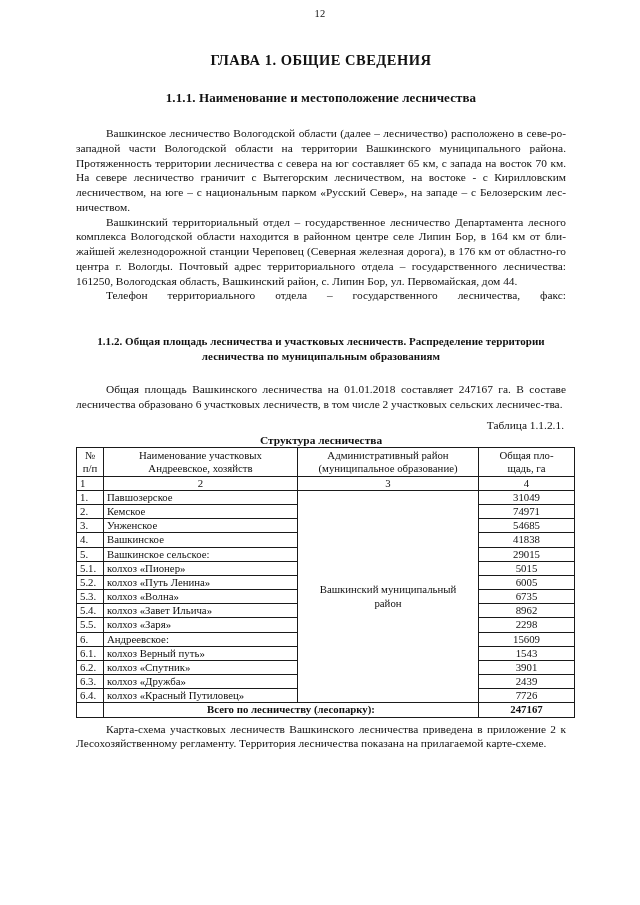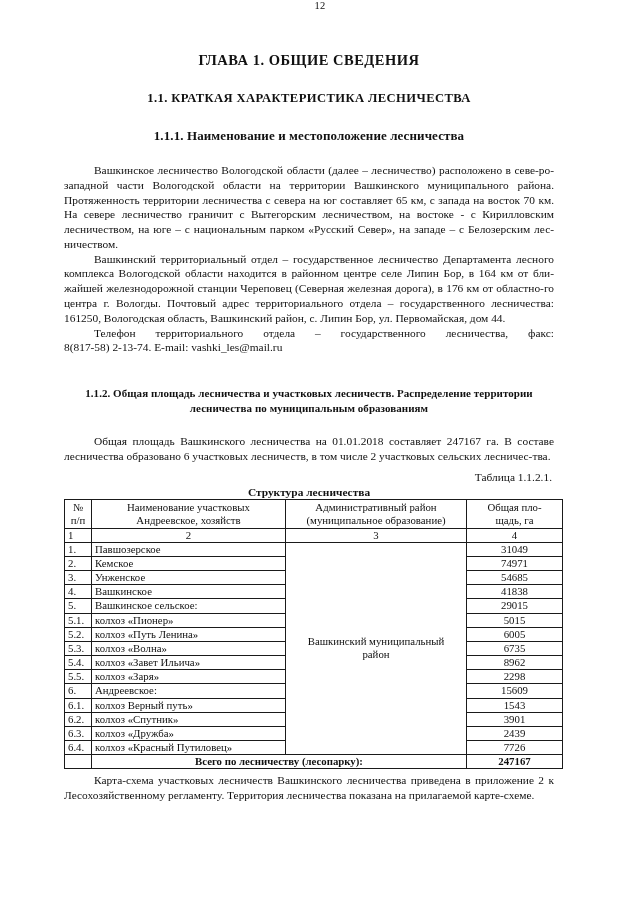--- a/index.html
+++ b/index.html
@@ -17,31 +17,31 @@
     position: relative;
     width: 640px;
     height: 905px;
     margin: 0 auto;
     background: #ffffff;
     overflow: hidden;
     box-sizing: border-box;
   }
   .page-number {
     position: absolute;
-    top: 0;
+    top: 8px;
     left: 0;
     width: 640px;
     text-align: center;
     font-size: 10.5px;
     letter-spacing: 0.2px;
   }
   .content {
     position: absolute;
     top: 52px;
-    left: 64px;
+    left: 76px;
     width: 490px;
   }
   h1.chapter-title {
     font-size: 14.5px;
     font-weight: bold;
     text-align: center;
     margin: 0 0 0 0;
     letter-spacing: 0.5px;
     line-height: 1.2;
   }
@@ -146,31 +146,29 @@
 <body>
 
 <div class="page">
 
   <div class="page-number">12</div>
 
   <div class="content">
 
     <h1 class="chapter-title">ГЛАВА 1. ОБЩИЕ СВЕДЕНИЯ</h1>
 
-    <h2 class="section-title">1.1. КРАТКАЯ ХАРАКТЕРИСТИКА ЛЕСНИЧЕСТВА</h2>
 
     <h3 class="subsection-title">1.1.1. Наименование и местоположение лесничества</h3>
 
     <p class="body-text first">Вашкинское лесничество Вологодской области (далее – лесничество) расположено в севе-ро-западной части Вологодской области на территории Вашкинского муниципального района. Протяженность территории лесничества с севера на юг составляет 65 км, с запада на восток 70 км. На севере лесничество граничит с Вытегорским лесничеством, на востоке - с Кирилловским лесничеством, на юге – с национальным парком «Русский Север», на западе – с Белозерским лес-ничеством.</p>
 
     <p class="body-text">Вашкинский территориальный отдел – государственное лесничество Департамента лесного комплекса Вологодской области находится в районном центре селе Липин Бор, в 164 км от бли-жайшей железнодорожной станции Череповец (Северная железная дорога), в 176 км от областно-го центра г. Вологды. Почтовый адрес территориального отдела – государственного лесничества: 161250, Вологодская область, Вашкинский район,  с. Липин Бор, ул. Первомайская, дом 44.</p>
 
     <p class="body-text" style="text-align: justify; text-align-last: justify;">Телефон территориального отдела – государственного лесничества, факс:</p>
 
-    <p class="body-text" style="text-indent:0;">8(817-58) 2-13-74.  E-mail: vashki_les@mail.ru</p>
 
     <div class="heading-112">
       <h3 class="subsection-title-2">1.1.2. Общая площадь лесничества и участковых лесничеств. Распределение территории</h3>
       <h3 class="subsection-title-2">лесничества по муниципальным образованиям</h3>
     </div>
 
     <div class="para-area">
       <p class="body-text">Общая площадь Вашкинского лесничества на 01.01.2018 составляет 247167 га. В составе лесничества образовано 6 участковых лесничеств, в том числе 2 участковых сельских лесничес-тва.</p>
     </div>
 

